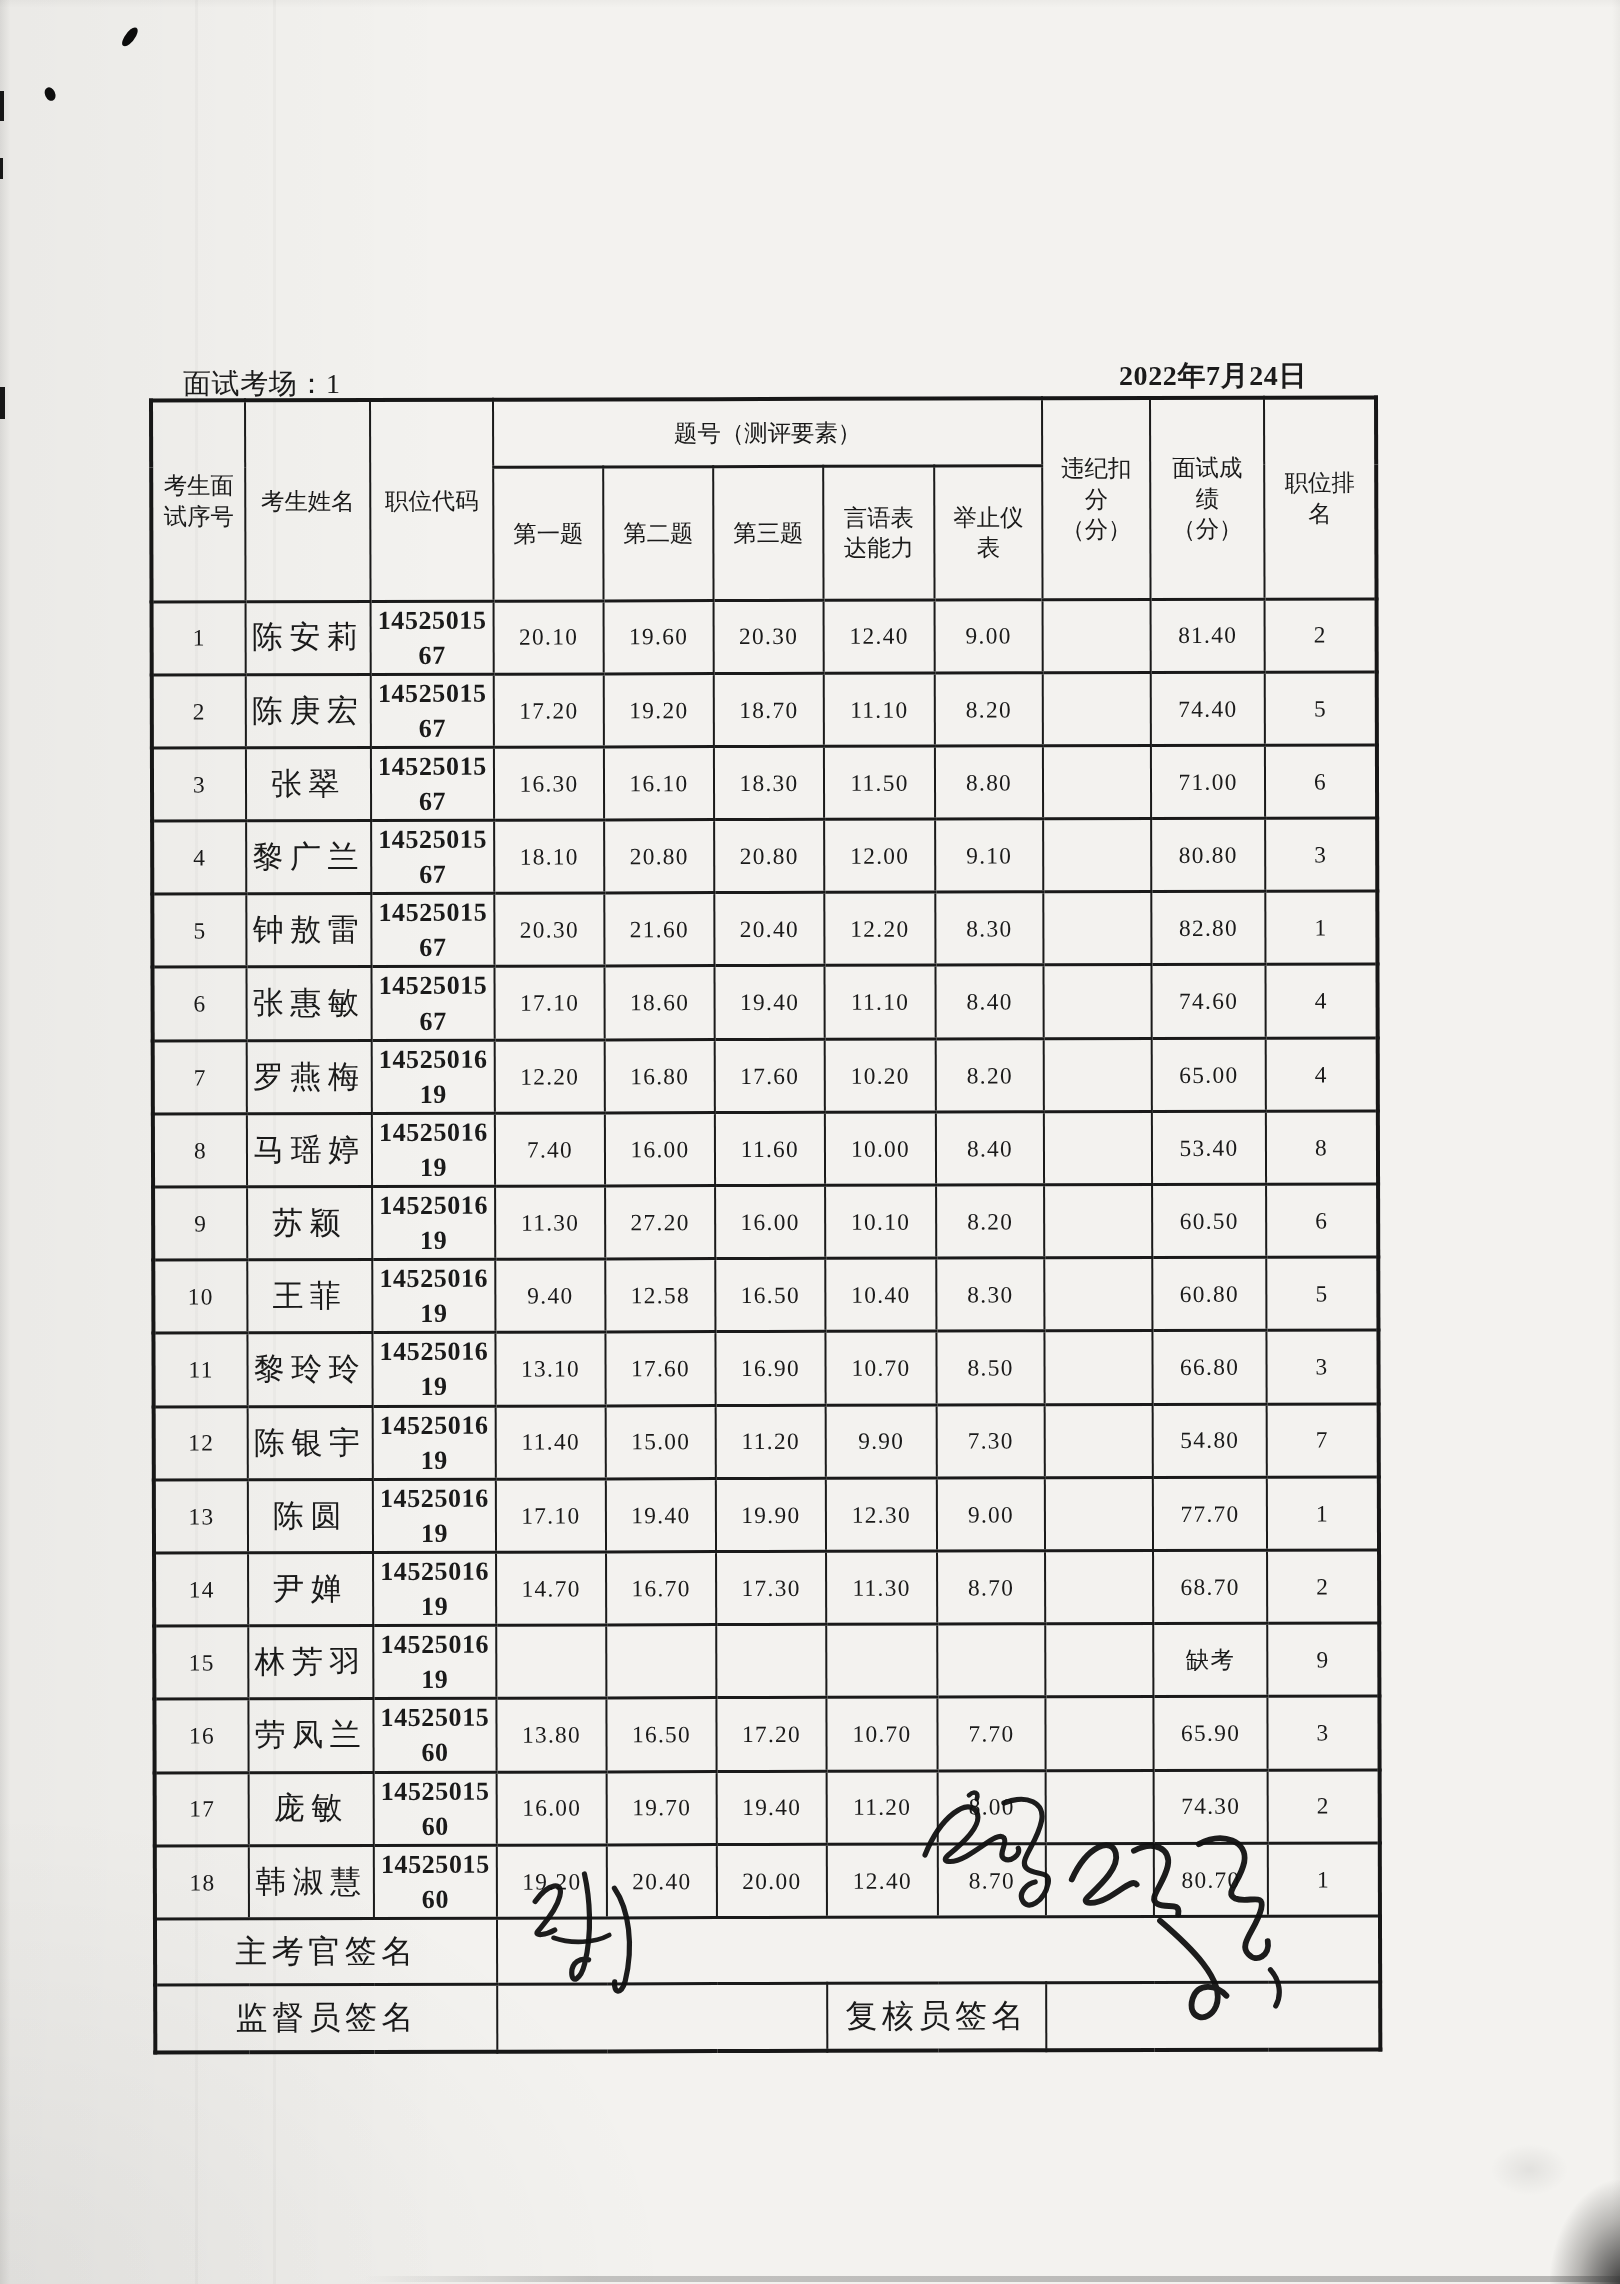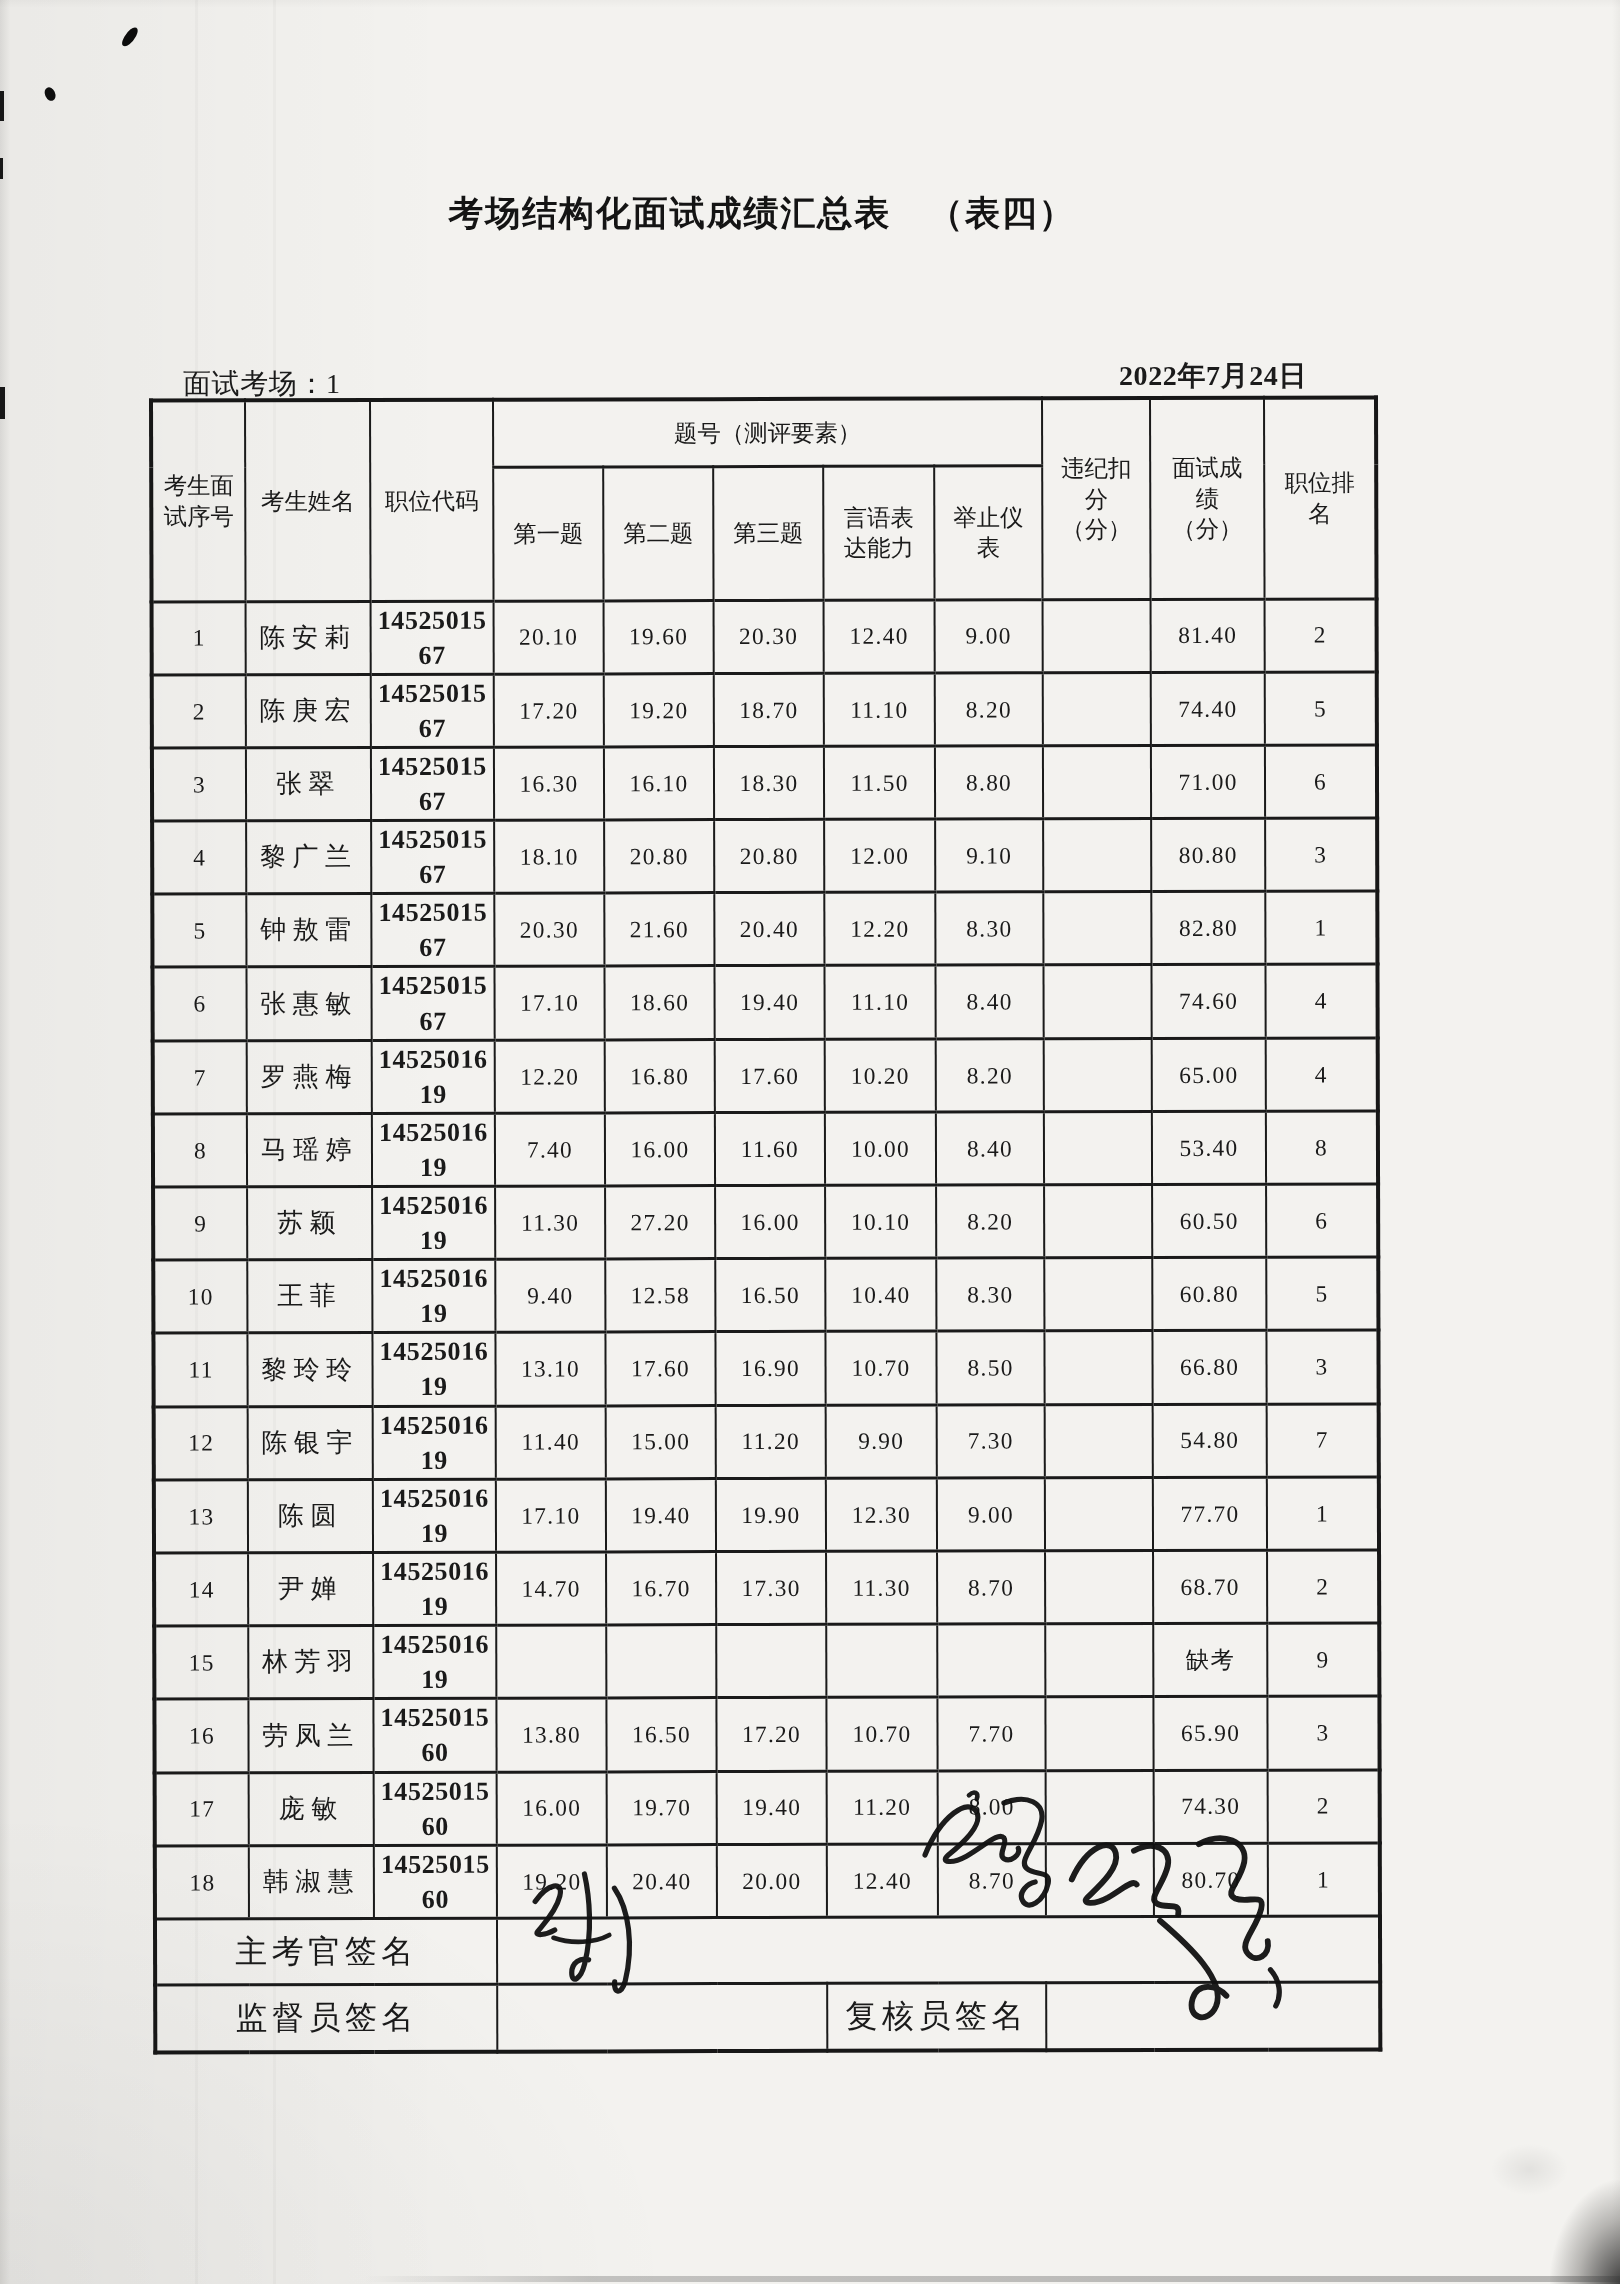--- a/index.html
+++ b/index.html
@@ -55,21 +55,21 @@
     border:2.6px solid #1a1a1a;border-top-width:3.9px;border-bottom-width:3.9px;
     text-align:center;vertical-align:middle;padding:0;
     font-weight:normal;font-size:23.4px;line-height:1.3;white-space:pre-line;
     color:#1a1a1a;overflow:visible;
   }
   thead tr.h1{height:67px;}
   thead tr.h2{height:134px;}
   tbody tr{height:66px;}
   tfoot tr.f1{height:66px;}
   tfoot tr.f2{height:68px;}
-  td.cell-name{font-size:26px;letter-spacing:6.5px;}
+  td.cell-name{font-size:31px;letter-spacing:6.5px;}
   td.cell-code{font-size:26px;line-height:1.35;letter-spacing:0.6px;font-weight:bold;}
   td.num{letter-spacing:1.3px;}
   td.flabel{font-size:32px;letter-spacing:4.5px;}
 
   .sig{position:absolute;pointer-events:none;}
   .sig path{fill:none;stroke:#101010;stroke-linecap:round;stroke-linejoin:round;opacity:0.95;}
   .sig.chief{left:754px;top:1382px;}
   .sig.supervisor{left:364px;top:1457px;}
   .sig.reviewer{left:903px;top:1421px;}
 </style>
@@ -82,21 +82,20 @@
   <div class="streak s2"></div>
   <div class="tick"></div>
   <div class="dot"></div>
   <div class="edge e1"></div>
   <div class="edge e2"></div>
   <div class="edge e3"></div>
   <div class="corner-blob"></div>
   <div class="smudge"></div>
   <div class="bottom-band"></div>
 
-  <div class="title">考场结构化面试成绩汇总表　（表四）</div>
   <div class="meta-room">面试考场：1</div>
   <div class="meta-date">2022年7月24日</div>
 
   <div class="sheet">
     <table class="score">
       <colgroup>
         <col style="width:94px">
           <col style="width:125px">
           <col style="width:123px">
         <col style="width:110px">

